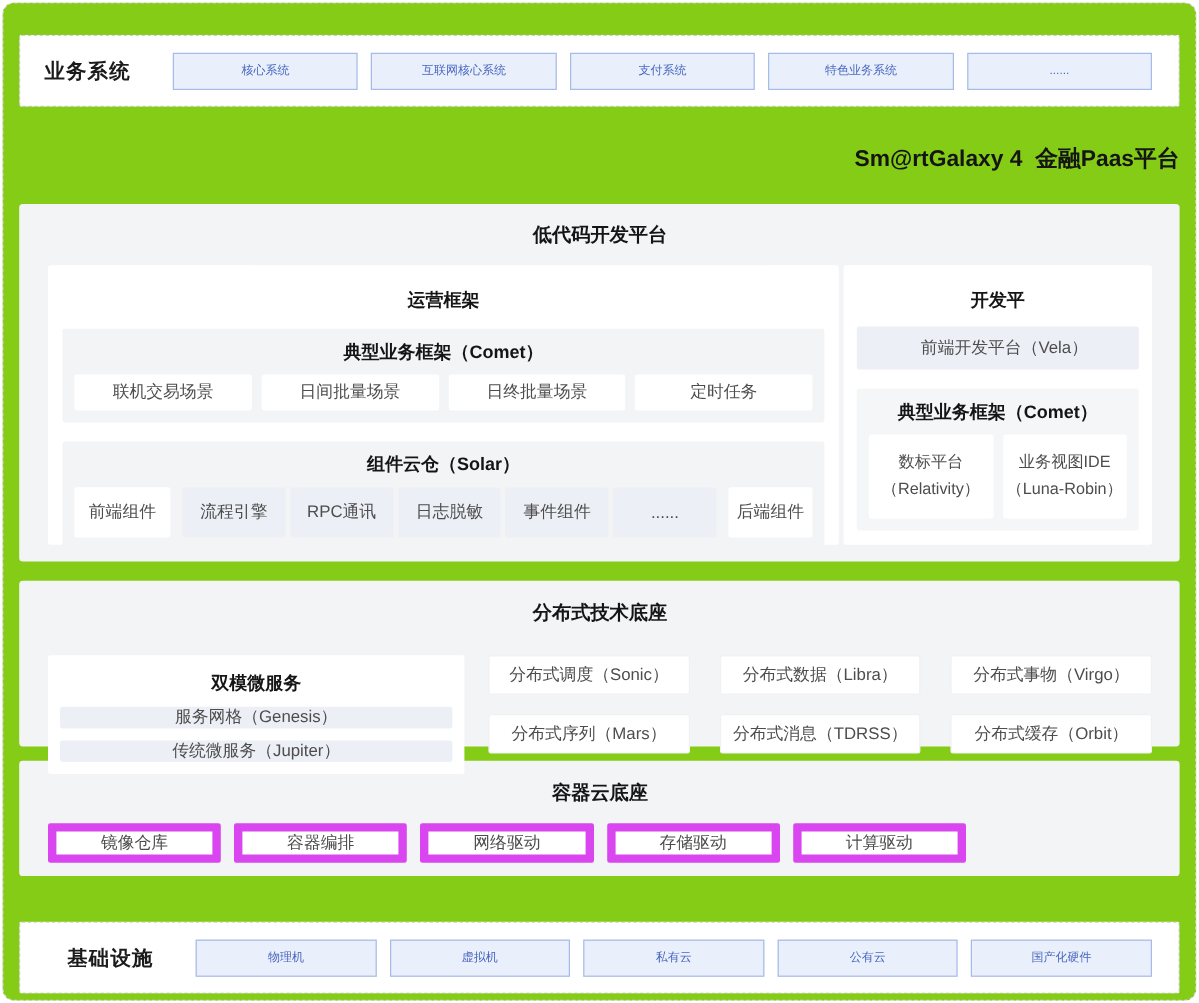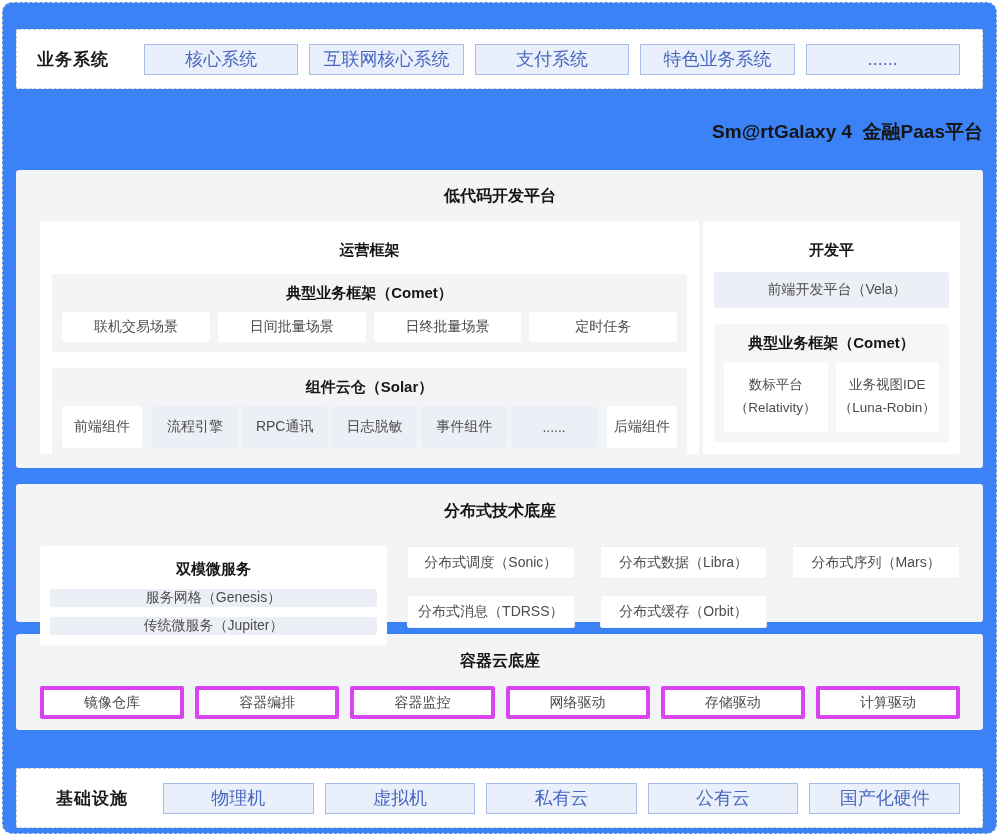--- a/index.html
+++ b/index.html
@@ -7,21 +7,21 @@
   body {
     width: 999px; height: 836px;
     font-family: "Liberation Sans", "DejaVu Sans", sans-serif;
     color: #222;
   }
   .canvas {
     width: 995px; height: 832px;
     margin: 2px;
     border: 1px dashed #d4d4d4;
     border-radius: 10px;
-    background: #3b82f6;
+    background: #84cc16;
     padding: 26px 13px 14px 13px;
     overflow: hidden;
   }
 
   
   .dashed-row {
     border: 1px dashed #cfcfcf;
     border-radius: 2px;
     height: 60px;
     display: flex;
@@ -37,21 +37,21 @@
     flex: 0 0 107px;
     letter-spacing: 1px;
   }
   .blue-btns { flex: 1; display: flex; gap: 11px; }
   .blue-btn {
     flex: 1;
     height: 31px;
     background: #e9effb;
     border: 1px solid #a5bbe8;
     color: #4a68c0;
-    font-size: 18px;
+    font-size: 10px;
     display: flex; align-items: center; justify-content: center;
   }
 
   
   .main-title {
     margin-top: 30px;
     text-align: right;
     font-size: 19px;
     font-weight: bold;
     color: #151515;
@@ -140,21 +140,21 @@
     flex: 1;
     display: grid;
     grid-template-columns: repeat(3, 1fr);
     gap: 16px 25px;
     align-content: start;
   }
   .dist-grid .node-btn { height: 33px; border: 1px solid #f0f1f3; }
 
   
   .container-grid { display: grid; grid-template-columns: repeat(6, 1fr); gap: 11px; }
-  .container-grid .node-btn { height: 33px; border: 4px solid #d946ef; }
+  .container-grid .node-btn { height: 33px; border: 7px solid #d946ef; }
 
   .bottom-row { margin-top: 38px; padding-left: 39px; }
 </style>
 </head>
 <body>
 
 <div class="canvas">
 
   <div class="dashed-row">
     <div class="row-label">业务系统</div>
@@ -226,34 +226,34 @@
         <div class="panel-title">双模微服务</div>
         <div class="dual-btns">
           <div class="node-btn lavender">服务网格（Genesis）</div>
           <div class="node-btn lavender">传统微服务（Jupiter）</div>
         </div>
       </div>
 
       <div class="dist-grid">
         <div class="node-btn">分布式调度（Sonic）</div>
         <div class="node-btn">分布式数据（Libra）</div>
+        <div class="node-btn">分布式事物（Virgo）</div>
         <div class="node-btn">分布式序列（Mars）</div>
         <div class="node-btn">分布式消息（TDRSS）</div>
         <div class="node-btn">分布式缓存（Orbit）</div>
       </div>
 
     </div>
   </section>
 
   <section class="gray-section sec3">
     <div class="section-title">容器云底座</div>
     <div class="container-grid">
       <div class="node-btn">镜像仓库</div>
       <div class="node-btn">容器编排</div>
-      <div class="node-btn">容器监控</div>
       <div class="node-btn">网络驱动</div>
       <div class="node-btn">存储驱动</div>
       <div class="node-btn">计算驱动</div>
     </div>
   </section>
 
   <div class="dashed-row bottom-row">
     <div class="row-label">基础设施</div>
     <div class="blue-btns">
       <div class="blue-btn">物理机</div>

